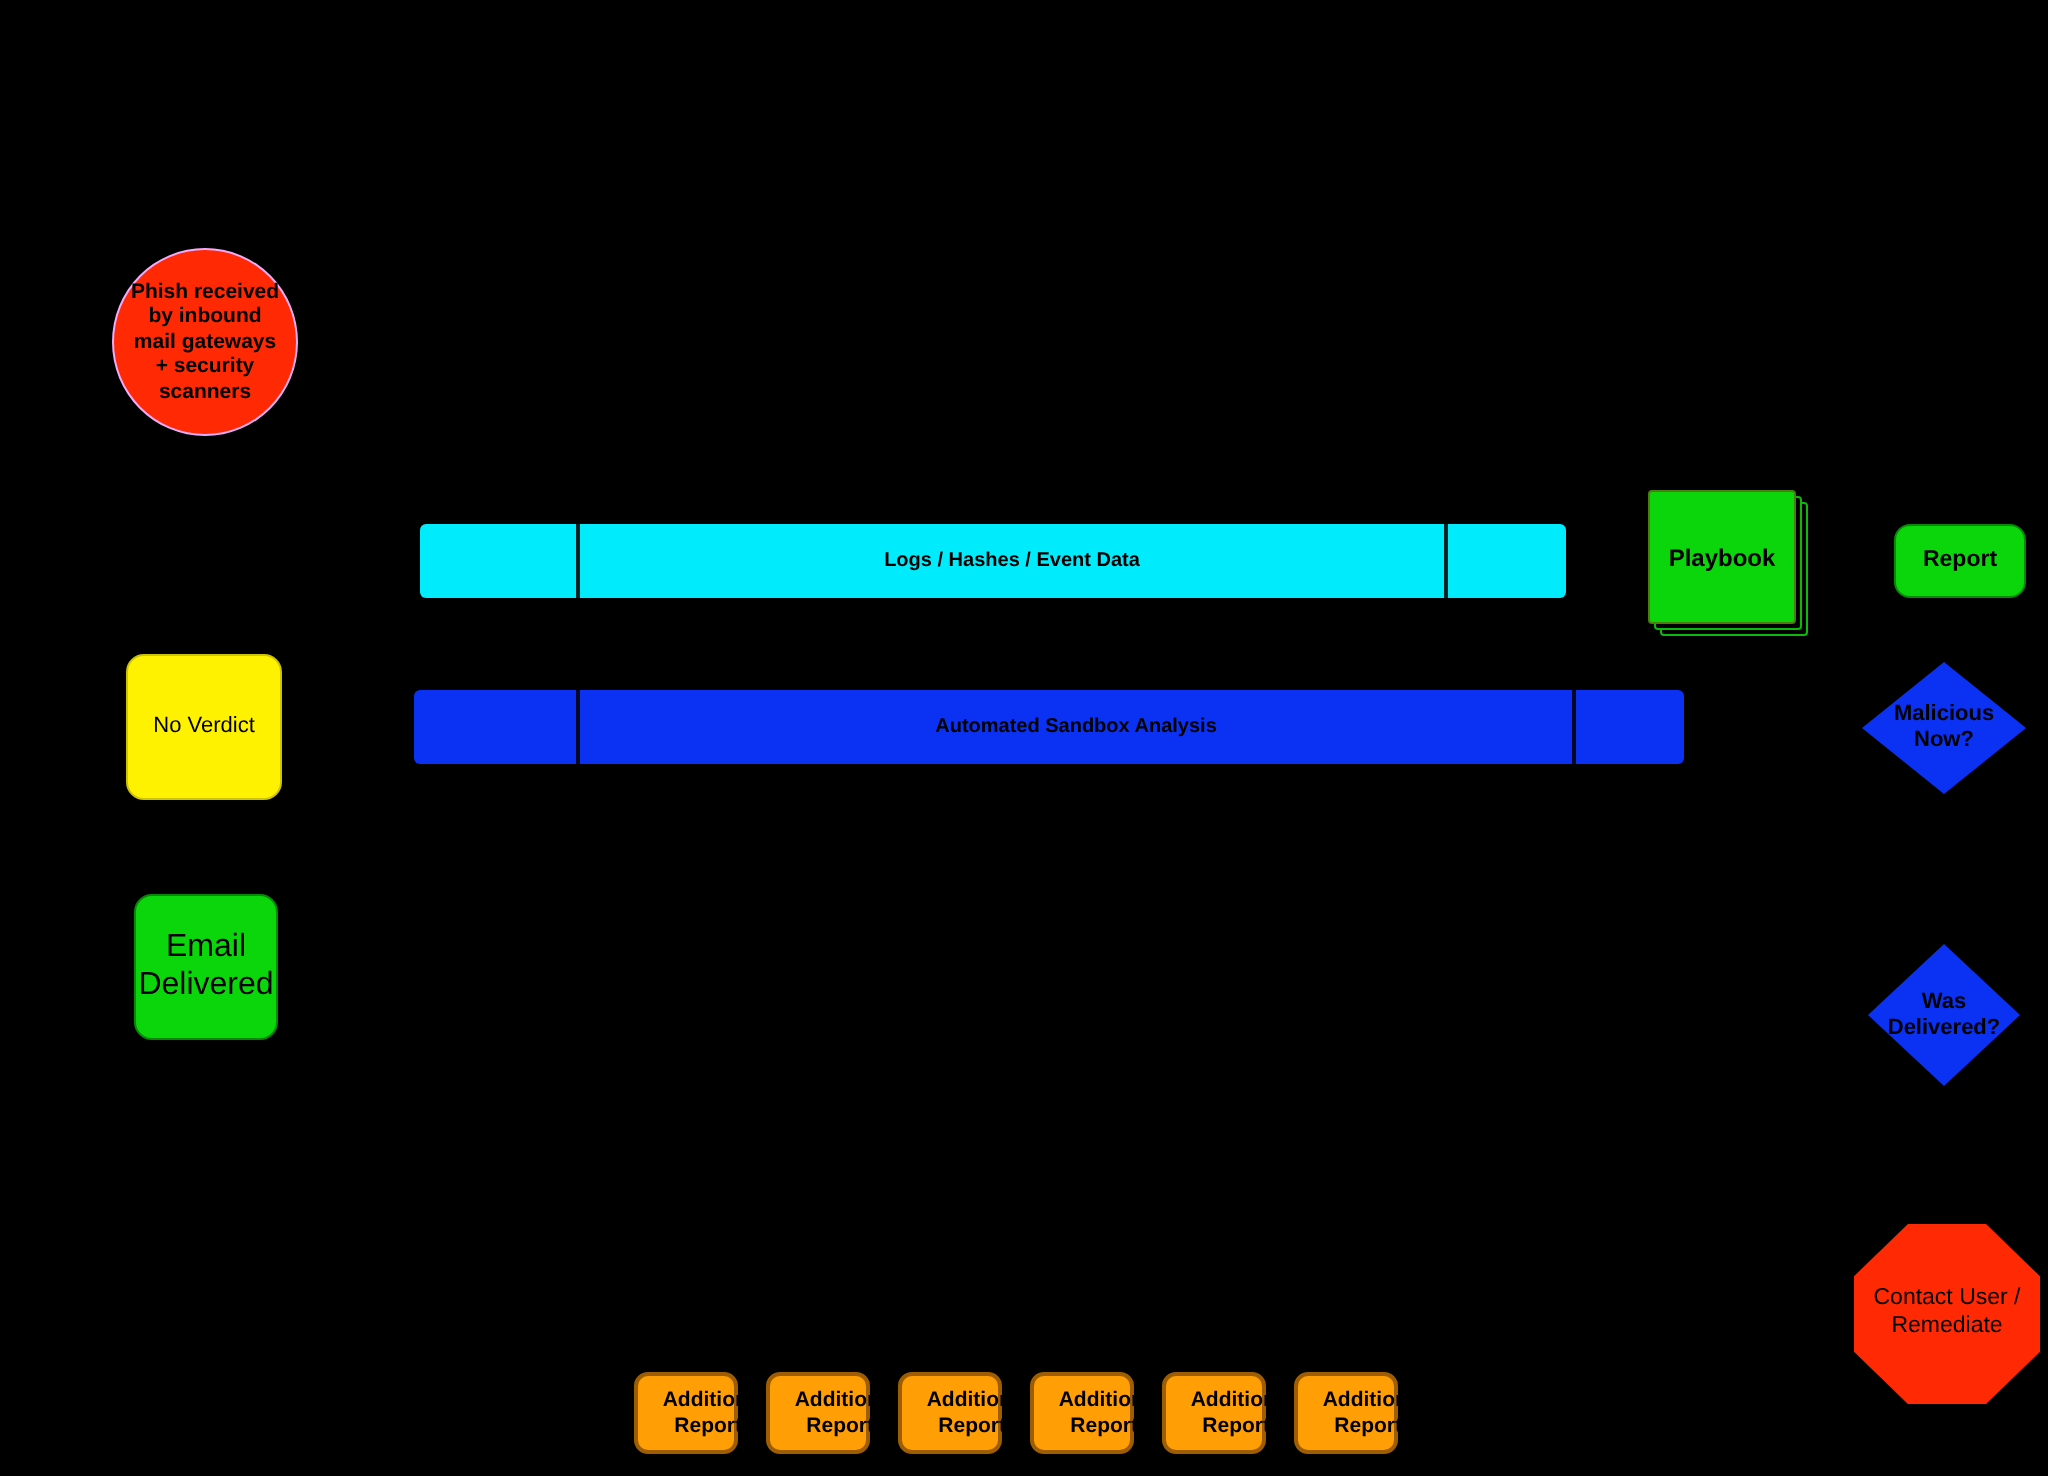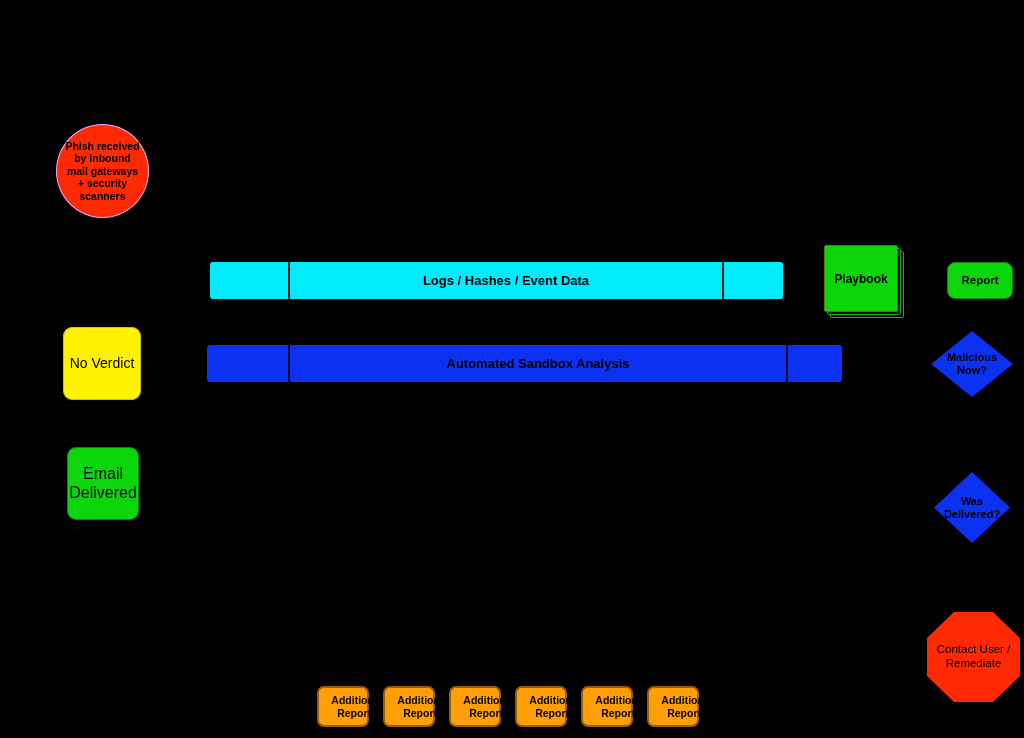--- a/index.html
+++ b/index.html
@@ -40,21 +40,21 @@
   }
   .bar-blue{
     left:207px;top:345px;width:635px;
     grid-template-columns:81px 2px 1fr 2px 54px;
     background:var(--blue);
   }
   .bar .divider{background:rgba(0,0,0,0.85);}
   .bar .cell{}
   .bar .label-cell{
     display:flex;align-items:center;justify-content:center;
-    font-size:13px;font-weight:bold;
+    font-size:10px;font-weight:bold;
   }
   
   .playbook{position:absolute;left:824px;top:245px;width:74px;height:67px;}
   .pb-layer{
     position:absolute;left:0;top:0;width:100%;height:100%;
     background:#000;border:1.5px solid #0bb90b;border-radius:2px;
     box-sizing:border-box;
   }
   .pb-l2{transform:translate(6px,6px);}
   .pb-l1{transform:translate(3px,3px);}
@@ -69,21 +69,21 @@
   .report-node{
     left:947px;top:262px;width:66px;height:37px;
     background:var(--green);
     border:1px solid #068a06;border-radius:8px;
     font-size:11.5px;font-weight:bold;
   }
   .no-verdict-node{
     left:63px;top:327px;width:78px;height:73px;
     background:var(--yellow);
     border:1px solid #cfc400;border-radius:9px;
-    font-size:14px;
+    font-size:11px;
   }
   .email-delivered-node{
     left:67px;top:447px;width:72px;height:73px;
     background:var(--green);
     border:1px solid #068a06;border-radius:9px;
     font-size:16px;
   }
   
   .diamond{
     background:var(--blue);

